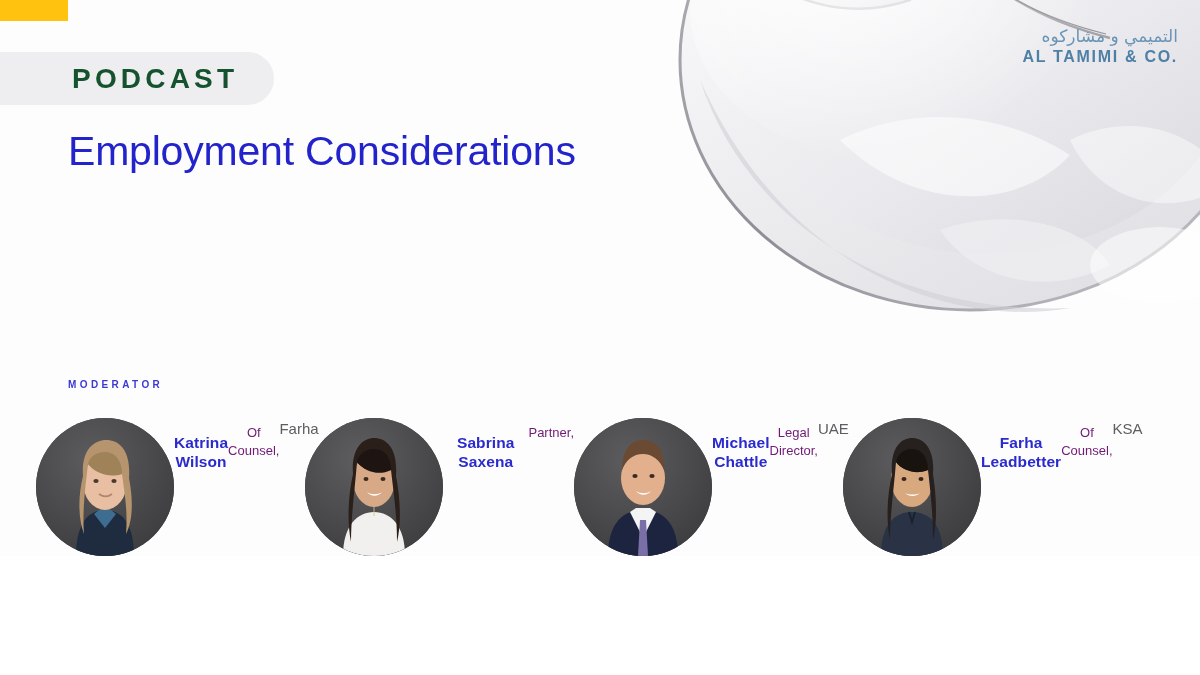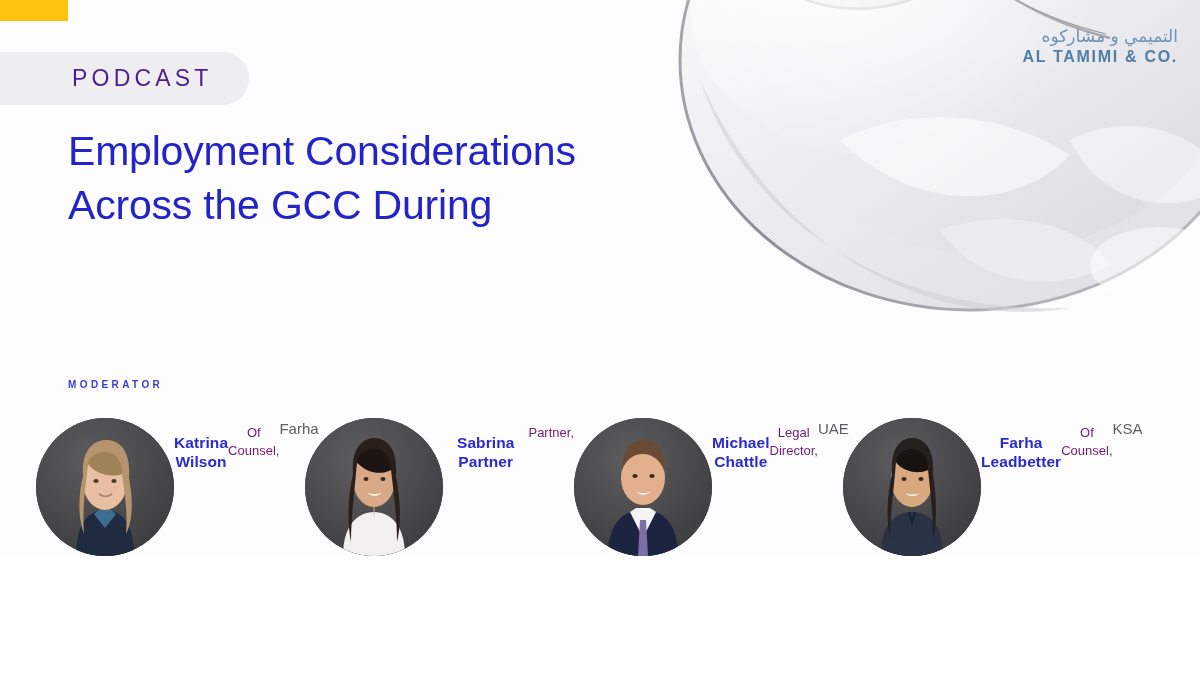--- a/index.html
+++ b/index.html
@@ -63,24 +63,24 @@
   .podcast-pill {
     position:absolute;
     left:-40px; top:52px;
     height:53px;
     padding:0 36px 0 112px;
     display:flex; align-items:center;
     background:#eeeef0;
     border-radius:0 27px 27px 0;
   }
   .podcast-label {
-    font-size:23px;
-    font-weight:normal;
+    font-size:28px;
+    font-weight:bold;
     letter-spacing:4.2px;
-    color:#4c1d95;
+    color:#14532d;
     white-space:nowrap;
   }
 
   
   .title {
     position:absolute;
     left:68px; top:124px;
     width:700px;
     font-size:41px;
     line-height:1.32;
@@ -202,21 +202,20 @@
     <div class="logo-arabic">التميمي و مشاركوه</div>
     <div class="logo-latin">AL TAMIMI &amp; CO.</div>
   </div>
 
   <div class="podcast-pill">
     <span class="podcast-label">PODCAST</span>
   </div>
 
   <h1 class="title">
     <span class="title-line">Employment Considerations</span>
-    <span class="title-line">Across the GCC During</span>
   </h1>
 
   <div class="moderator-label">MODERATOR</div>
 
   <div class="speakers">
 
     <div class="speaker">
       <div class="avatar">
         <svg viewBox="0 0 138 138" xmlns="http://www.w3.org/2000/svg">
           <defs>
@@ -254,21 +253,21 @@
           <path d="M38 138 C 38 108, 52 94, 69 94 C 86 94, 100 108, 100 138 Z" fill="#f2f0ee"></path>
           <ellipse cx="69" cy="62" rx="21" ry="27" fill="#d8a987"></ellipse>
           <path d="M48 56 C 46 30, 58 20, 69 20 C 82 20, 93 31, 91 58 C 96 84, 96 108, 92 124 C 92 96, 88 70, 86 52 C 72 56, 58 52, 52 44 C 50 70, 46 98, 46 124 C 42 104, 43 78, 48 56 Z" fill="#2b1f1a"></path>
           <path d="M52 44 C 60 54, 74 58, 86 52 C 86 40, 80 31, 69 31 C 59 31, 53 38, 52 44 Z" fill="#1e1512"></path>
           <ellipse cx="61" cy="61" rx="2.5" ry="2" fill="#3a2a20"></ellipse>
           <ellipse cx="78" cy="61" rx="2.5" ry="2" fill="#3a2a20"></ellipse>
           <path d="M62 74 C 66 79, 73 79, 77 74 C 73 77, 66 77, 62 74 Z" fill="#ffffff"></path>
           <path d="M69 88 L69 98" stroke="#d9c27a" stroke-width="1.2" opacity="0.7"></path>
         </svg>
       </div>
-      <div class="speaker-name">Sabrina Partner</div>
+      <div class="speaker-name">Sabrina Saxena</div>
       <div class="speaker-role">Partner,</div>
     </div>
 
     <div class="speaker">
       <div class="avatar">
         <svg viewBox="0 0 138 138" xmlns="http://www.w3.org/2000/svg">
           <defs>
             <radialGradient id="bg3" cx="0.4" cy="0.3" r="0.85">
               <stop offset="0%" stop-color="#5d5d60"></stop>
                 <stop offset="100%" stop-color="#39393c"></stop>

